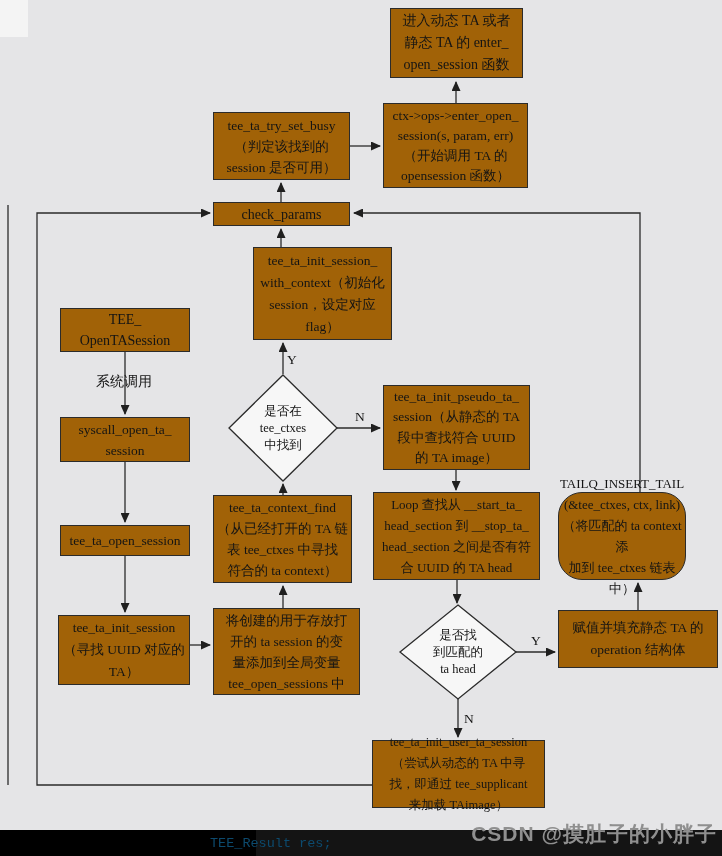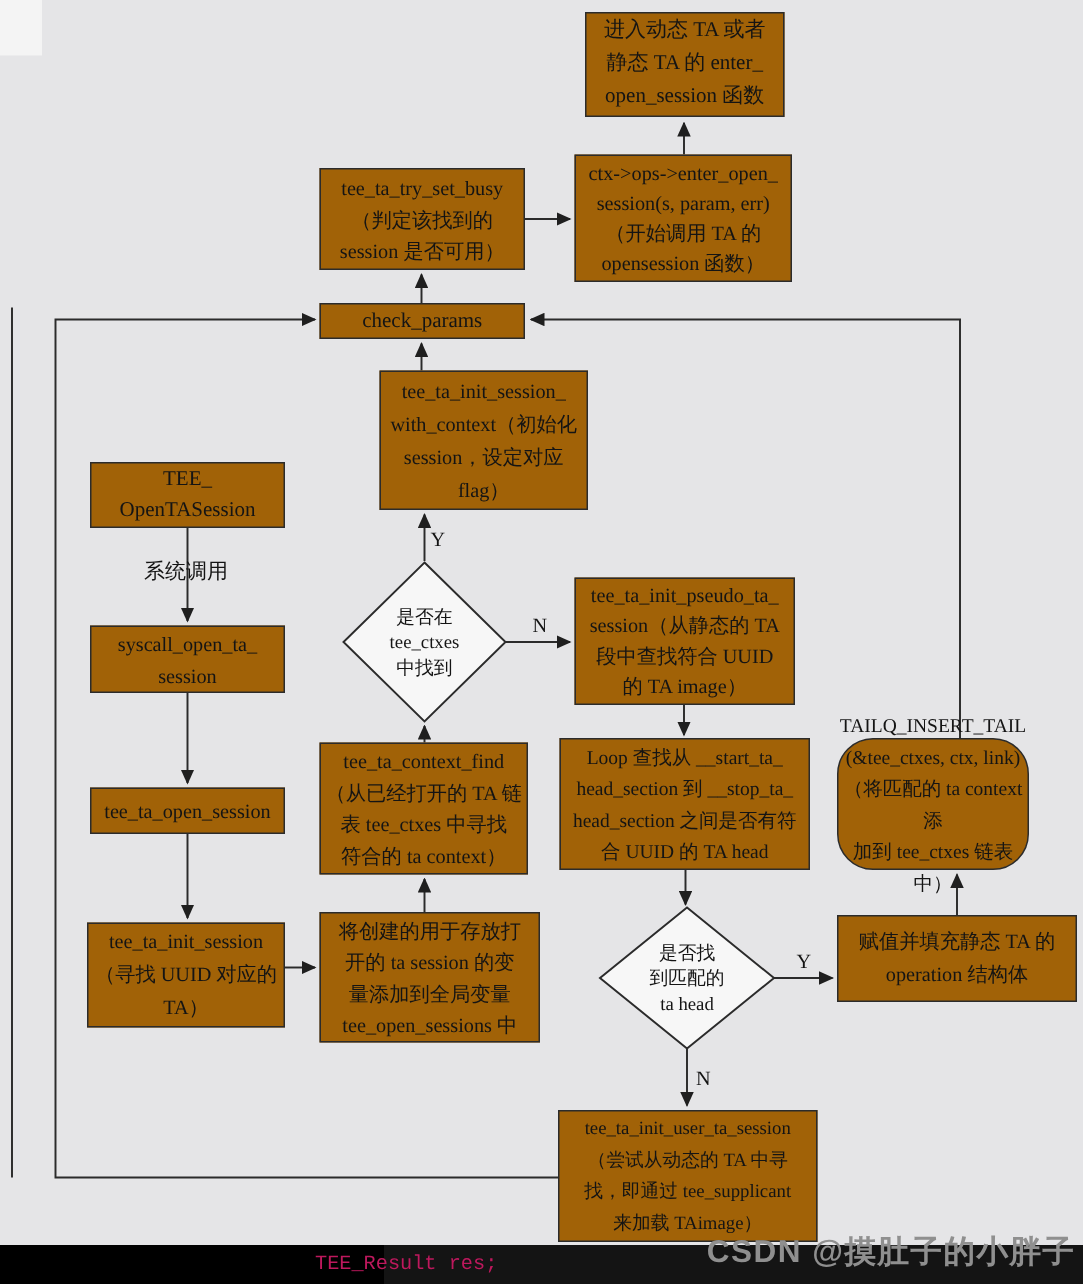--- a/index.html
+++ b/index.html
@@ -11,21 +11,21 @@
         display:flex;align-items:center;justify-content:center;
         text-align:center;white-space:pre-line;color:#141414;
         font-size:13.5px;line-height:21px;box-sizing:border-box;}
   .dtext{position:absolute;display:flex;align-items:center;justify-content:center;
         text-align:center;white-space:pre-line;color:#141414;
         font-size:12.5px;line-height:17px;}
   .elabel{position:absolute;color:#141414;font-size:13.5px;line-height:14px;}
   .corner{position:absolute;left:0;top:0;width:28px;height:37px;background:#f4f4f4;}
   #footer-bar{position:absolute;left:0;top:830px;width:722px;height:26px;background:#141414;}
   #footer-bar .seg{position:absolute;left:0;top:0;width:256px;height:26px;background:#000;}
-  #code-line{position:absolute;left:210px;top:836px;color:#be185d;
+  #code-line{position:absolute;left:210px;top:836px;color:#0c4a6e;
        font-family:"Liberation Mono","DejaVu Sans Mono",monospace;font-size:13.5px;}
   #watermark{position:absolute;right:5px;top:820px;color:#8f8f8f;
        font-family:"Liberation Sans","DejaVu Sans",sans-serif;
        font-size:21px;font-weight:600;letter-spacing:1px;}
 </style>
 </head>
 <body>
 
 <div id="stage">
 
@@ -112,21 +112,21 @@
 合 UUID 的 TA head</div>
   <div class="node" style="left:558px;top:492px;width:128px;height:88px;font-size:13px;border-radius:24px;">TAILQ_INSERT_TAIL
 (&amp;tee_ctxes, ctx, link)
 （将匹配的 ta context 添
 加到 tee_ctxes 链表中）</div>
   <div class="dtext" style="left:405px;top:610px;width:106px;height:84px;">是否找
 到匹配的
 ta head</div>
   <div class="node" style="left:558px;top:610px;width:160px;height:58px;line-height:22px;">赋值并填充静态 TA 的
 operation 结构体</div>
-  <div class="node" style="left:372px;top:740px;width:173px;height:88px;font-size:12.5px;">tee_ta_init_user_ta_session
+  <div class="node" style="left:372px;top:740px;width:173px;height:68px;font-size:12.5px;">tee_ta_init_user_ta_session
 （尝试从动态的 TA 中寻
 找，即通过 tee_supplicant
 来加载 TAimage）</div>
 
   <div class="elabel" style="left:96px;top:375px;font-size:14px;">系统调用</div>
   <div class="elabel" style="left:287px;top:353px;">Y</div>
   <div class="elabel" style="left:355px;top:410px;">N</div>
   <div class="elabel" style="left:531px;top:634px;">Y</div>
   <div class="elabel" style="left:464px;top:712px;">N</div>
 

